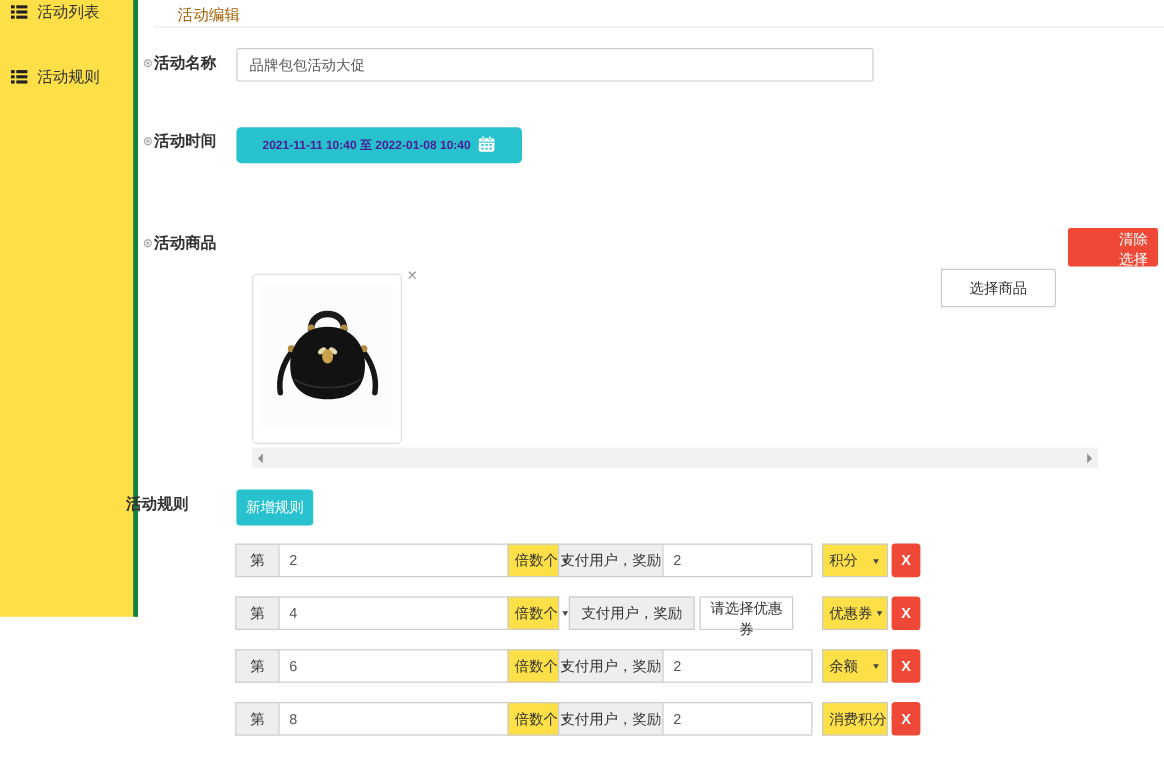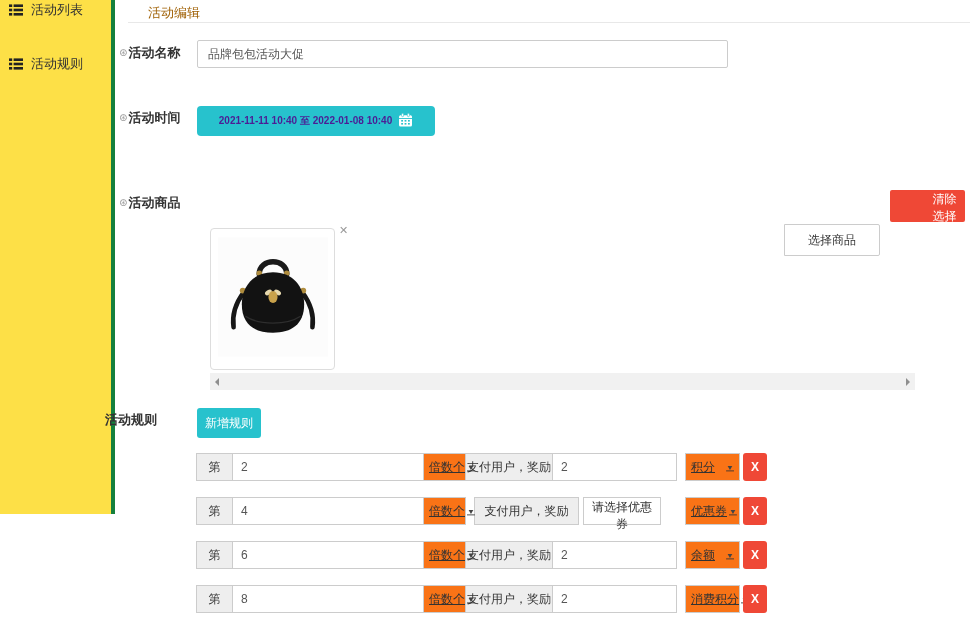--- a/index.html
+++ b/index.html
@@ -51,22 +51,22 @@
   
   .add-rule-btn{position:absolute;left:197px;top:408px;width:64px;height:30px;background:var(--teal);color:#fff;border:none;
     border-radius:3px;font-size:12px;cursor:pointer;font-family:Liberation Mono, monospace;}
   .rule-row{position:absolute;left:196px;width:571px;height:28px;display:flex;align-items:stretch;}
   .addon{background:var(--addon-bg);border:1px solid var(--border);display:flex;align-items:center;justify-content:center;
     font-size:12px;color:#333;}
   .w-prefix{width:37px;}
   .rr-input{border:1px solid var(--border);margin-left:-1px;font-size:12px;color:var(--muted);padding:0 8px;background:#fff;
     outline:none;font-family:inherit;}
   .w-num{width:192px;}
-  .sel{border:1px solid var(--border);background:#f97316;display:flex;align-items:center;justify-content:space-between;
-    font-size:12px;color:#333;padding:0 5px;cursor:pointer;white-space:nowrap;text-decoration:underline;}
+  .sel{border:1px solid var(--border);background:#fde047;display:flex;align-items:center;justify-content:space-between;
+    font-size:12px;color:#333;padding:0 5px;cursor:pointer;white-space:nowrap;}
   .sel.attached{margin-left:-1px;}
   .w-unit{width:43px;}
   .caret{font-size:8px;color:#444;transform:scaleY(.85);margin-left:2px;}
   .w-rlabel{width:88px;margin-left:-1px;white-space:nowrap;}
   .w-reward{width:125px;}
   .standalone-label{margin-left:8px;width:105px;}
   .coupon-btn{margin-left:4px;width:78px;background:#fff;border:1px solid var(--border);font-size:12px;color:#333;
     cursor:pointer;font-family:inherit;text-align:center;}
   .sel-type{position:absolute;left:489px;top:0;width:55px;height:28px;}
   .x-btn{position:absolute;left:547px;top:0;width:24px;height:28px;background:var(--red);color:#fff;border:none;

